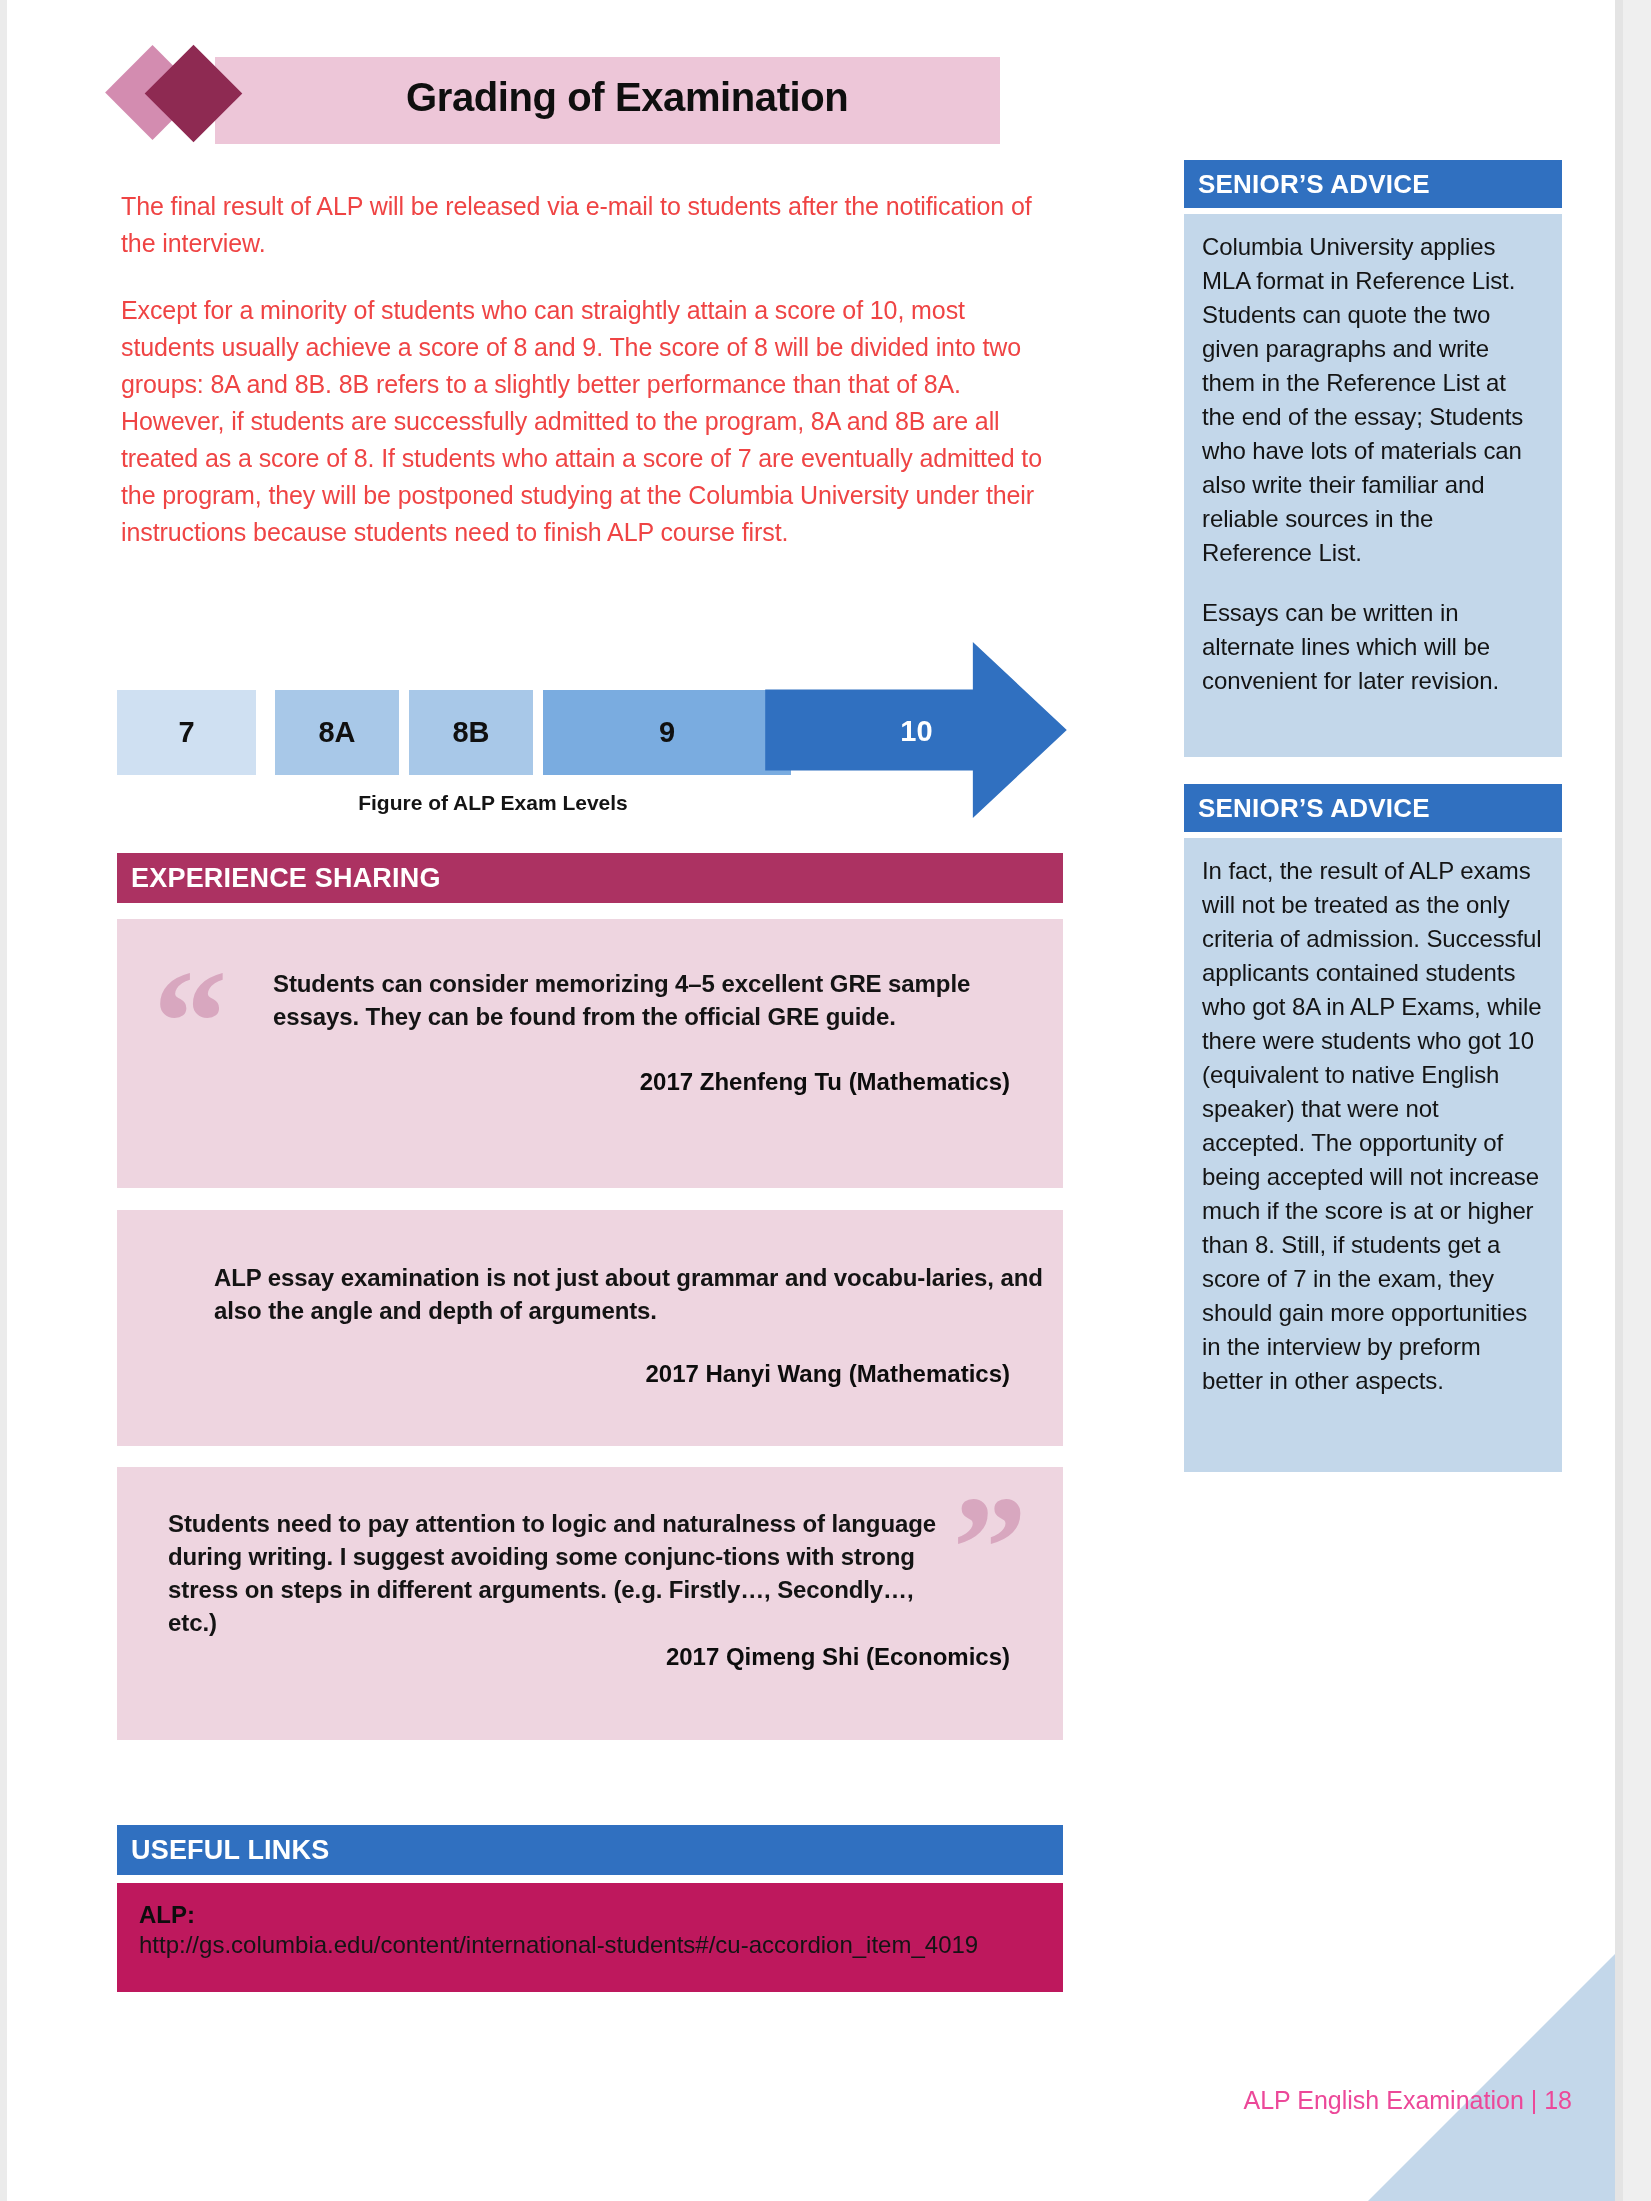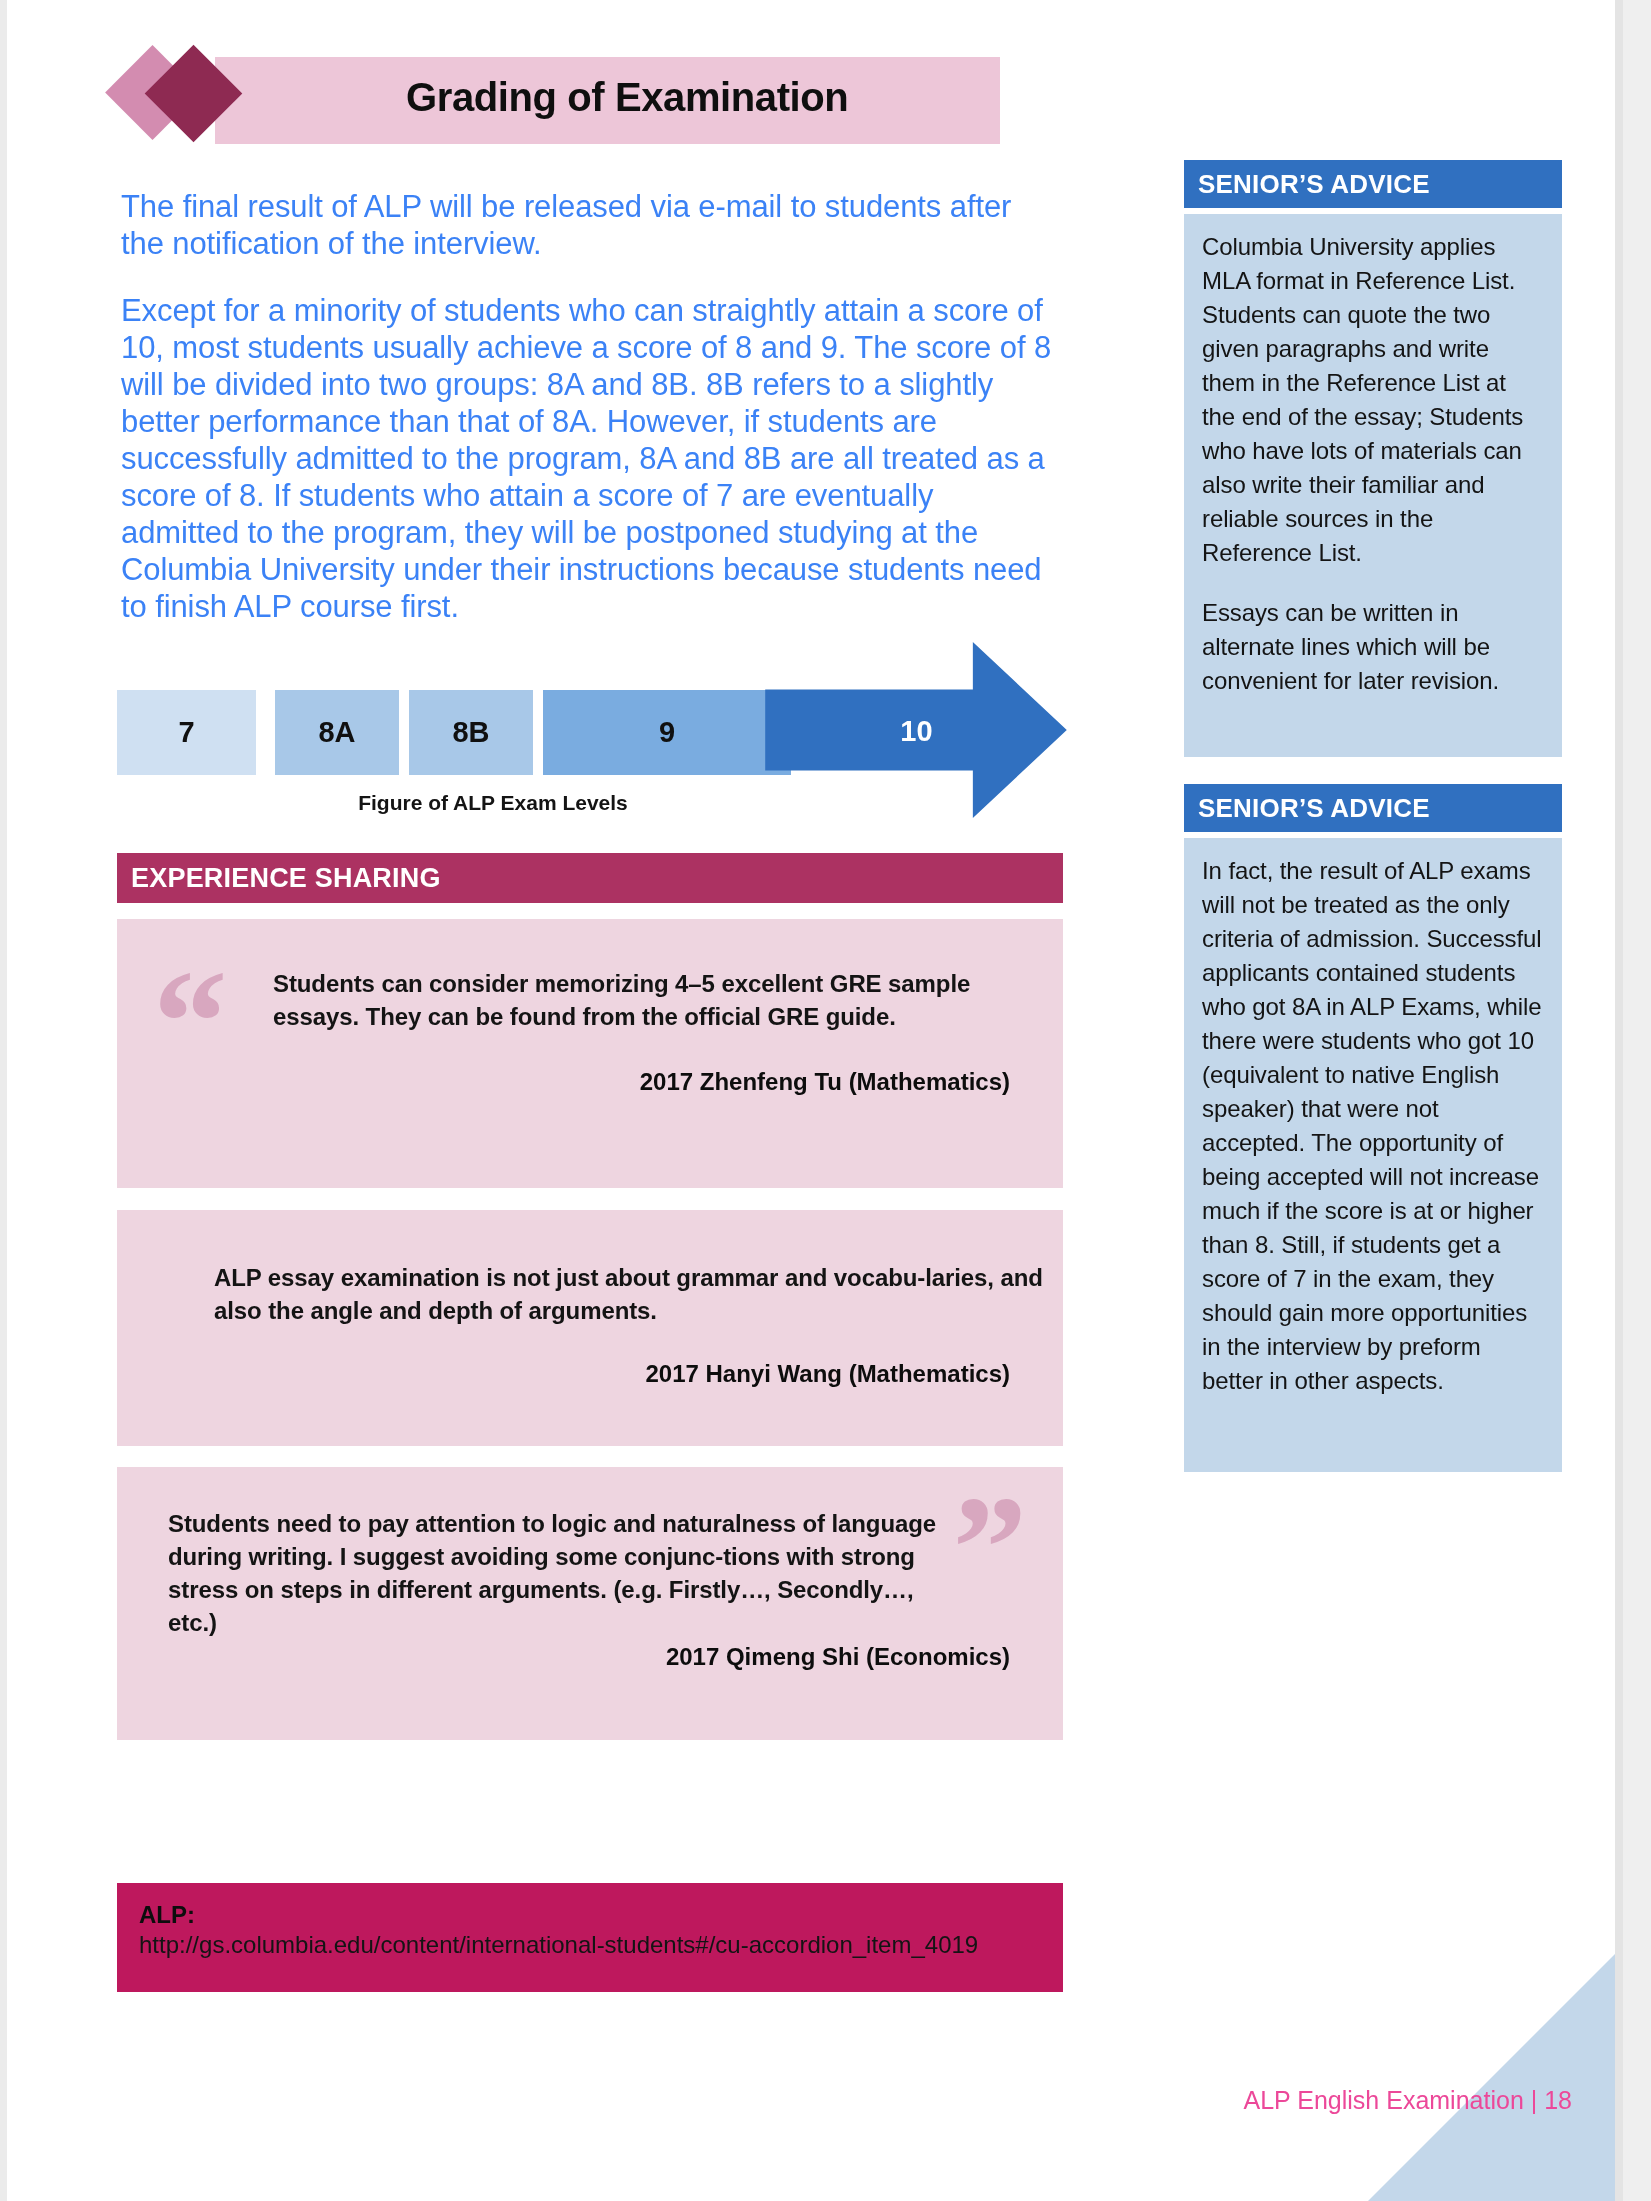--- a/index.html
+++ b/index.html
@@ -89,23 +89,23 @@
   }
 
   
   .body-col {
     position: absolute;
     left: 121px;
     top: 188px;
     width: 931px;
   }
   .body-para {
-    font-size: 31px;
+    font-size: 25px;
     line-height: 37px;
-    color: #3b82f6;
+    color: #ef4444;
     margin: 0 0 30px 0;
     letter-spacing: -0.1px;
   }
   .body-para:last-child { margin-bottom: 0; }
 
   
   .figure {
     position: absolute;
     left: 117px;
     top: 644px;
@@ -360,20 +360,21 @@
     <div class="quote-text">ALP essay examination is not just about grammar and vocabu-laries, and also the angle and depth of arguments.</div>
     <div class="quote-author">2017 Hanyi Wang (Mathematics)</div>
   </div>
 
   <div class="quote-box q3" style="background: rgb(238, 213, 224);">
     <div class="quote-mark qm-close" style="color: rgb(216, 167, 191);">”</div>
     <div class="quote-text">Students need to pay attention to logic and naturalness of language during writing. I suggest avoiding some conjunc-tions with strong stress on steps in different arguments. (e.g. Firstly…, Secondly…, etc.)</div>
     <div class="quote-author">2017 Qimeng Shi (Economics)</div>
   </div>
 
+  <div class="sec-bar links" style="background: rgb(48, 112, 192);">USEFUL LINKS</div>
   <div class="links-box" style="background: #be185d;">
     <div class="links-label">ALP:</div>
     <div class="links-url">http://gs.columbia.edu/content/international-students#/cu-accordion_item_4019</div>
   </div>
 
   <div class="side-bar-head sbh1" style="background: rgb(48, 112, 192);">SENIOR’S ADVICE</div>
   <div class="side-box sb1" style="background: rgb(195, 215, 234);">
     <p class="side-para">Columbia University applies MLA format in Reference List. Students can quote the two given paragraphs and write them in the Reference List at the end of the essay; Students who have lots of materials can also write their familiar and reliable sources in the Reference List.</p>
     <p class="side-para">Essays can be written in alternate lines which will be convenient for later revision.</p>
   </div>

